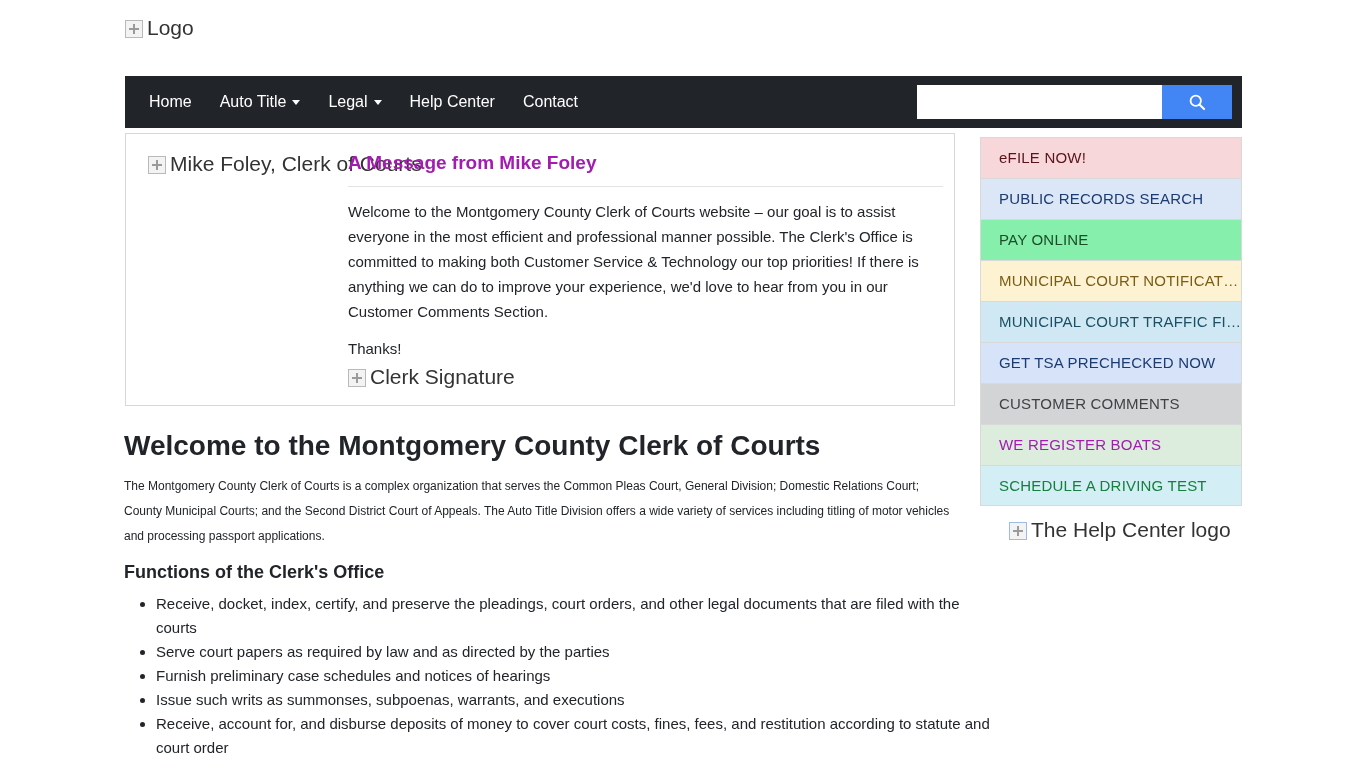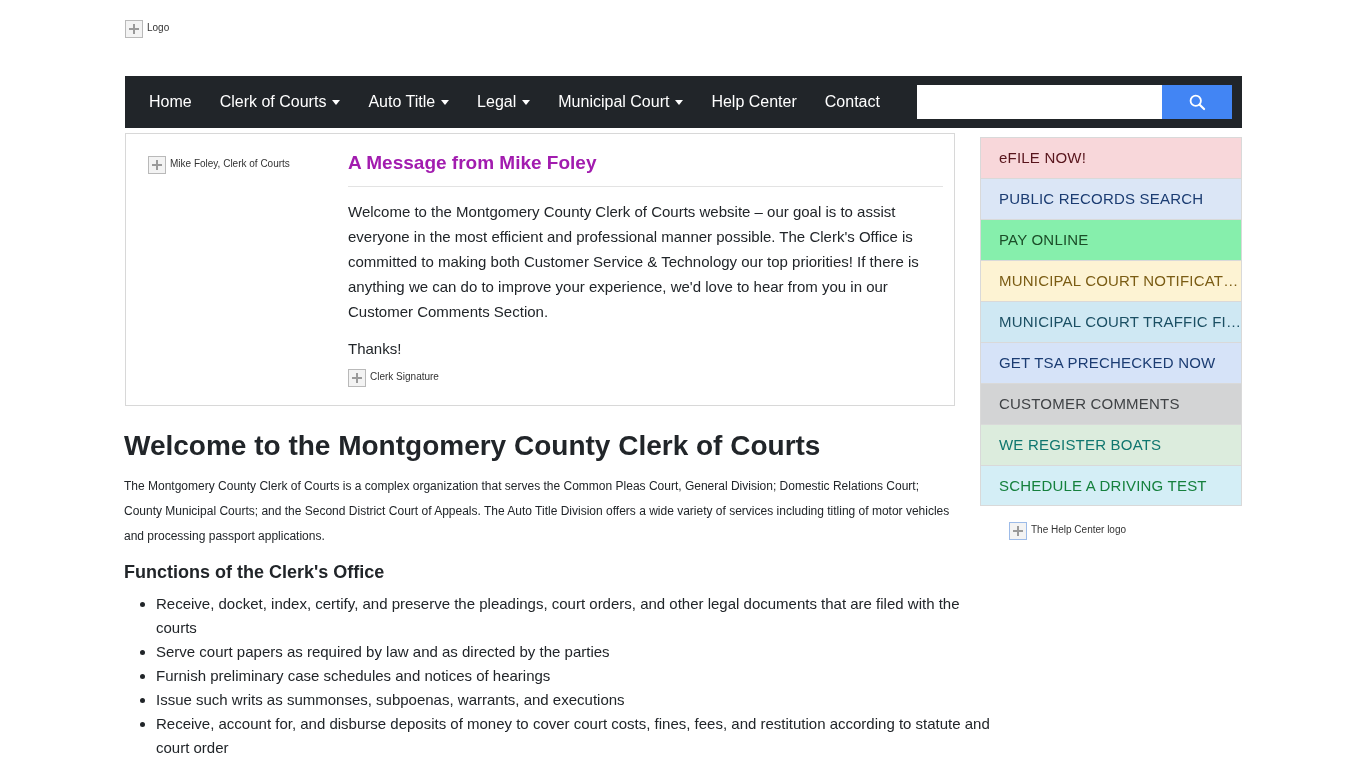--- a/index.html
+++ b/index.html
@@ -22,21 +22,21 @@
   
   .logo-area {
     position: absolute;
     left: 125px;
     top: 20px;
     height: 44px;
   }
   .broken-img {
     display: inline-flex;
     align-items: flex-start;
-    font-size: 10px;
+    font-size: 21px;
     color: #333;
     line-height: 16px;
     white-space: nowrap;
   }
   .broken-icon {
     display: inline-block;
     width: 16px;
     height: 16px;
     border: 1px solid #b9b9b9;
     background: #f3f3f3;
@@ -253,33 +253,25 @@
       <span class="broken-icon"></span>
       <span>Logo</span>
     </span>
   </div>
 
   <div class="navbar">
     <div class="nav-item">
       <span>Home</span>
     </div>
     <div class="nav-item">
-      <span>Clerk of Courts</span>
-      <span class="caret"></span>
-    </div>
-    <div class="nav-item">
       <span>Auto Title</span>
       <span class="caret"></span>
     </div>
     <div class="nav-item">
       <span>Legal</span>
-      <span class="caret"></span>
-    </div>
-    <div class="nav-item">
-      <span>Municipal Court</span>
       <span class="caret"></span>
     </div>
     <div class="nav-item">
       <span>Help Center</span>
     </div>
     <div class="nav-item">
       <span>Contact</span>
     </div>
 
     <div class="nav-search">
@@ -325,21 +317,21 @@
   </ul>
 
   <div class="sidebar">
     <div class="side-btn" style="background:#f8d7da;color:#58151c;">eFILE NOW!</div>
     <div class="side-btn" style="background:#dbe6f6;color:#1b3c72;">PUBLIC RECORDS SEARCH</div>
     <div class="side-btn" style="background:#86efac;color:#1b4d28;">PAY ONLINE</div>
     <div class="side-btn" style="background:#fdf3d3;color:#7a5c14;">MUNICIPAL COURT NOTIFICATIONS</div>
     <div class="side-btn" style="background:#cfe8f3;color:#1b4f63;">MUNICIPAL COURT TRAFFIC FINES</div>
     <div class="side-btn" style="background:#d6e3f8;color:#1b3c72;">GET TSA PRECHECKED NOW</div>
     <div class="side-btn" style="background:#d3d4d5;color:#3f4245;">CUSTOMER COMMENTS</div>
-    <div class="side-btn" style="background:#dcecdd;color:#0f766e;">WE REGISTER BOATS</div>
+    <div class="side-btn" style="background:#dcecdd;color:#a21caf;">WE REGISTER BOATS</div>
     <div class="side-btn" style="background:#d4eef6;color:#15803d;">SCHEDULE A DRIVING TEST</div>
   </div>
 
   <div class="help-logo">
     <span class="broken-img">
       <span class="broken-icon"></span>
       <span>The Help Center logo</span>
     </span>
   </div>
 

